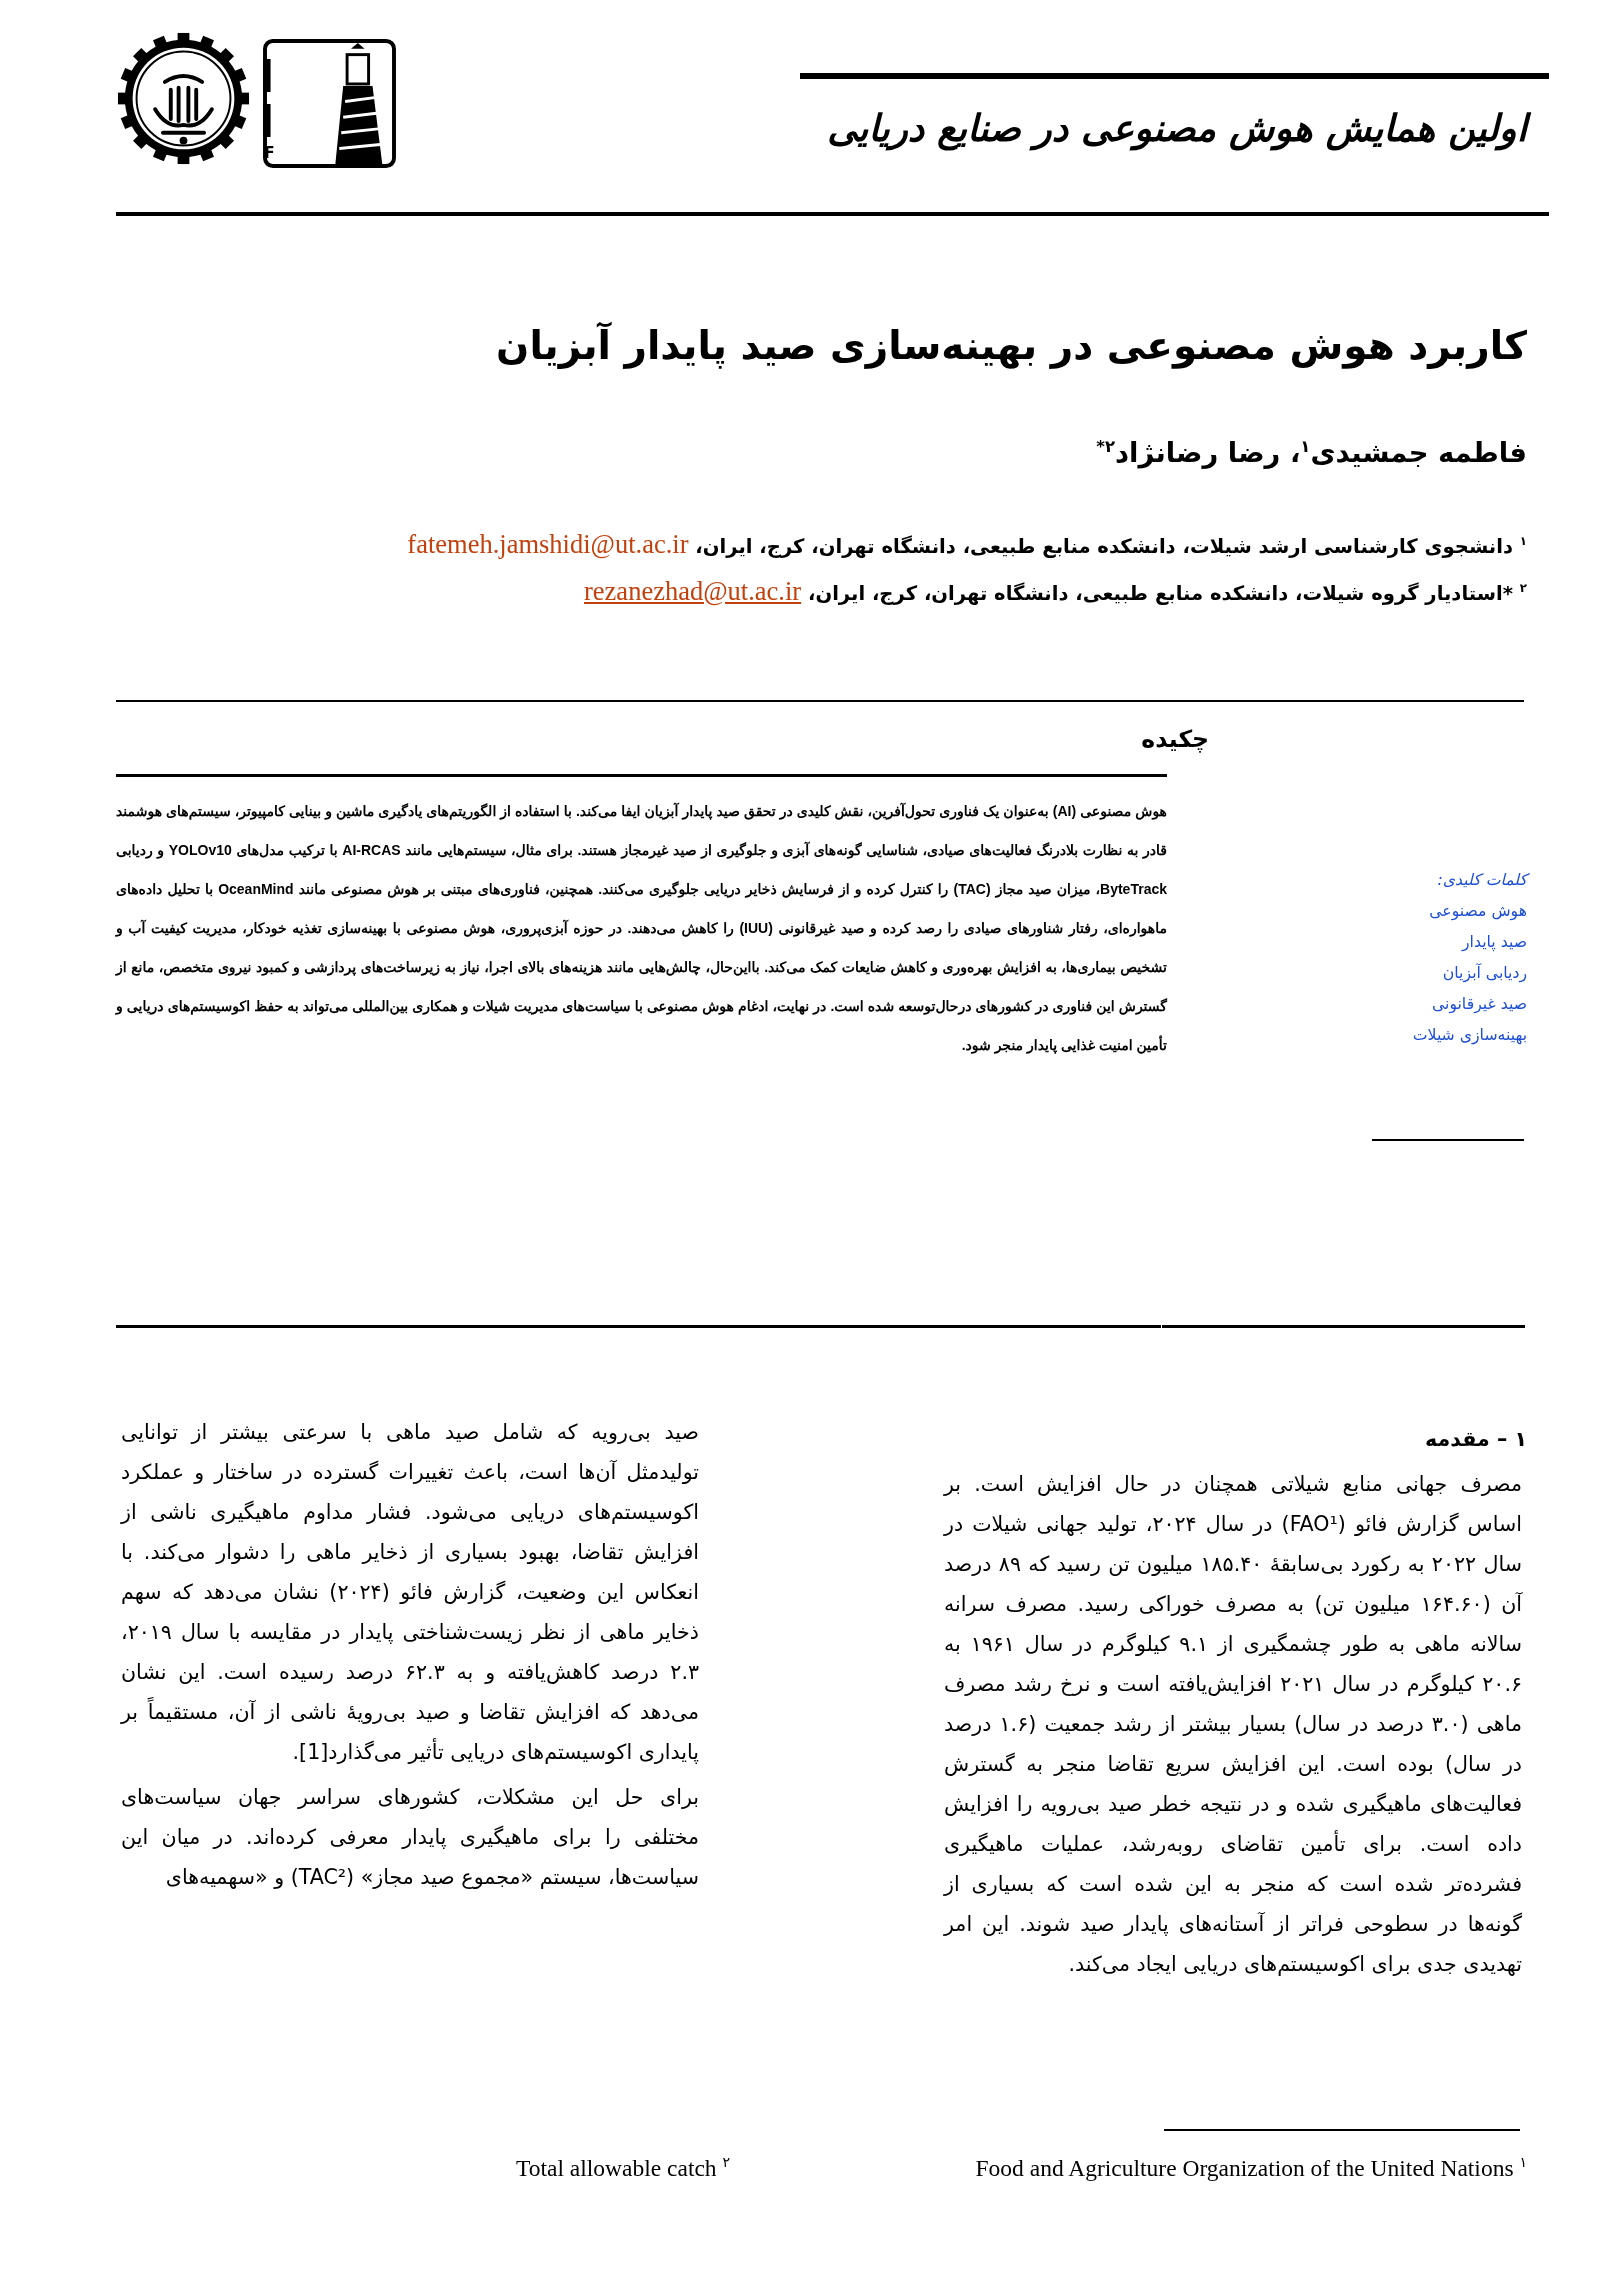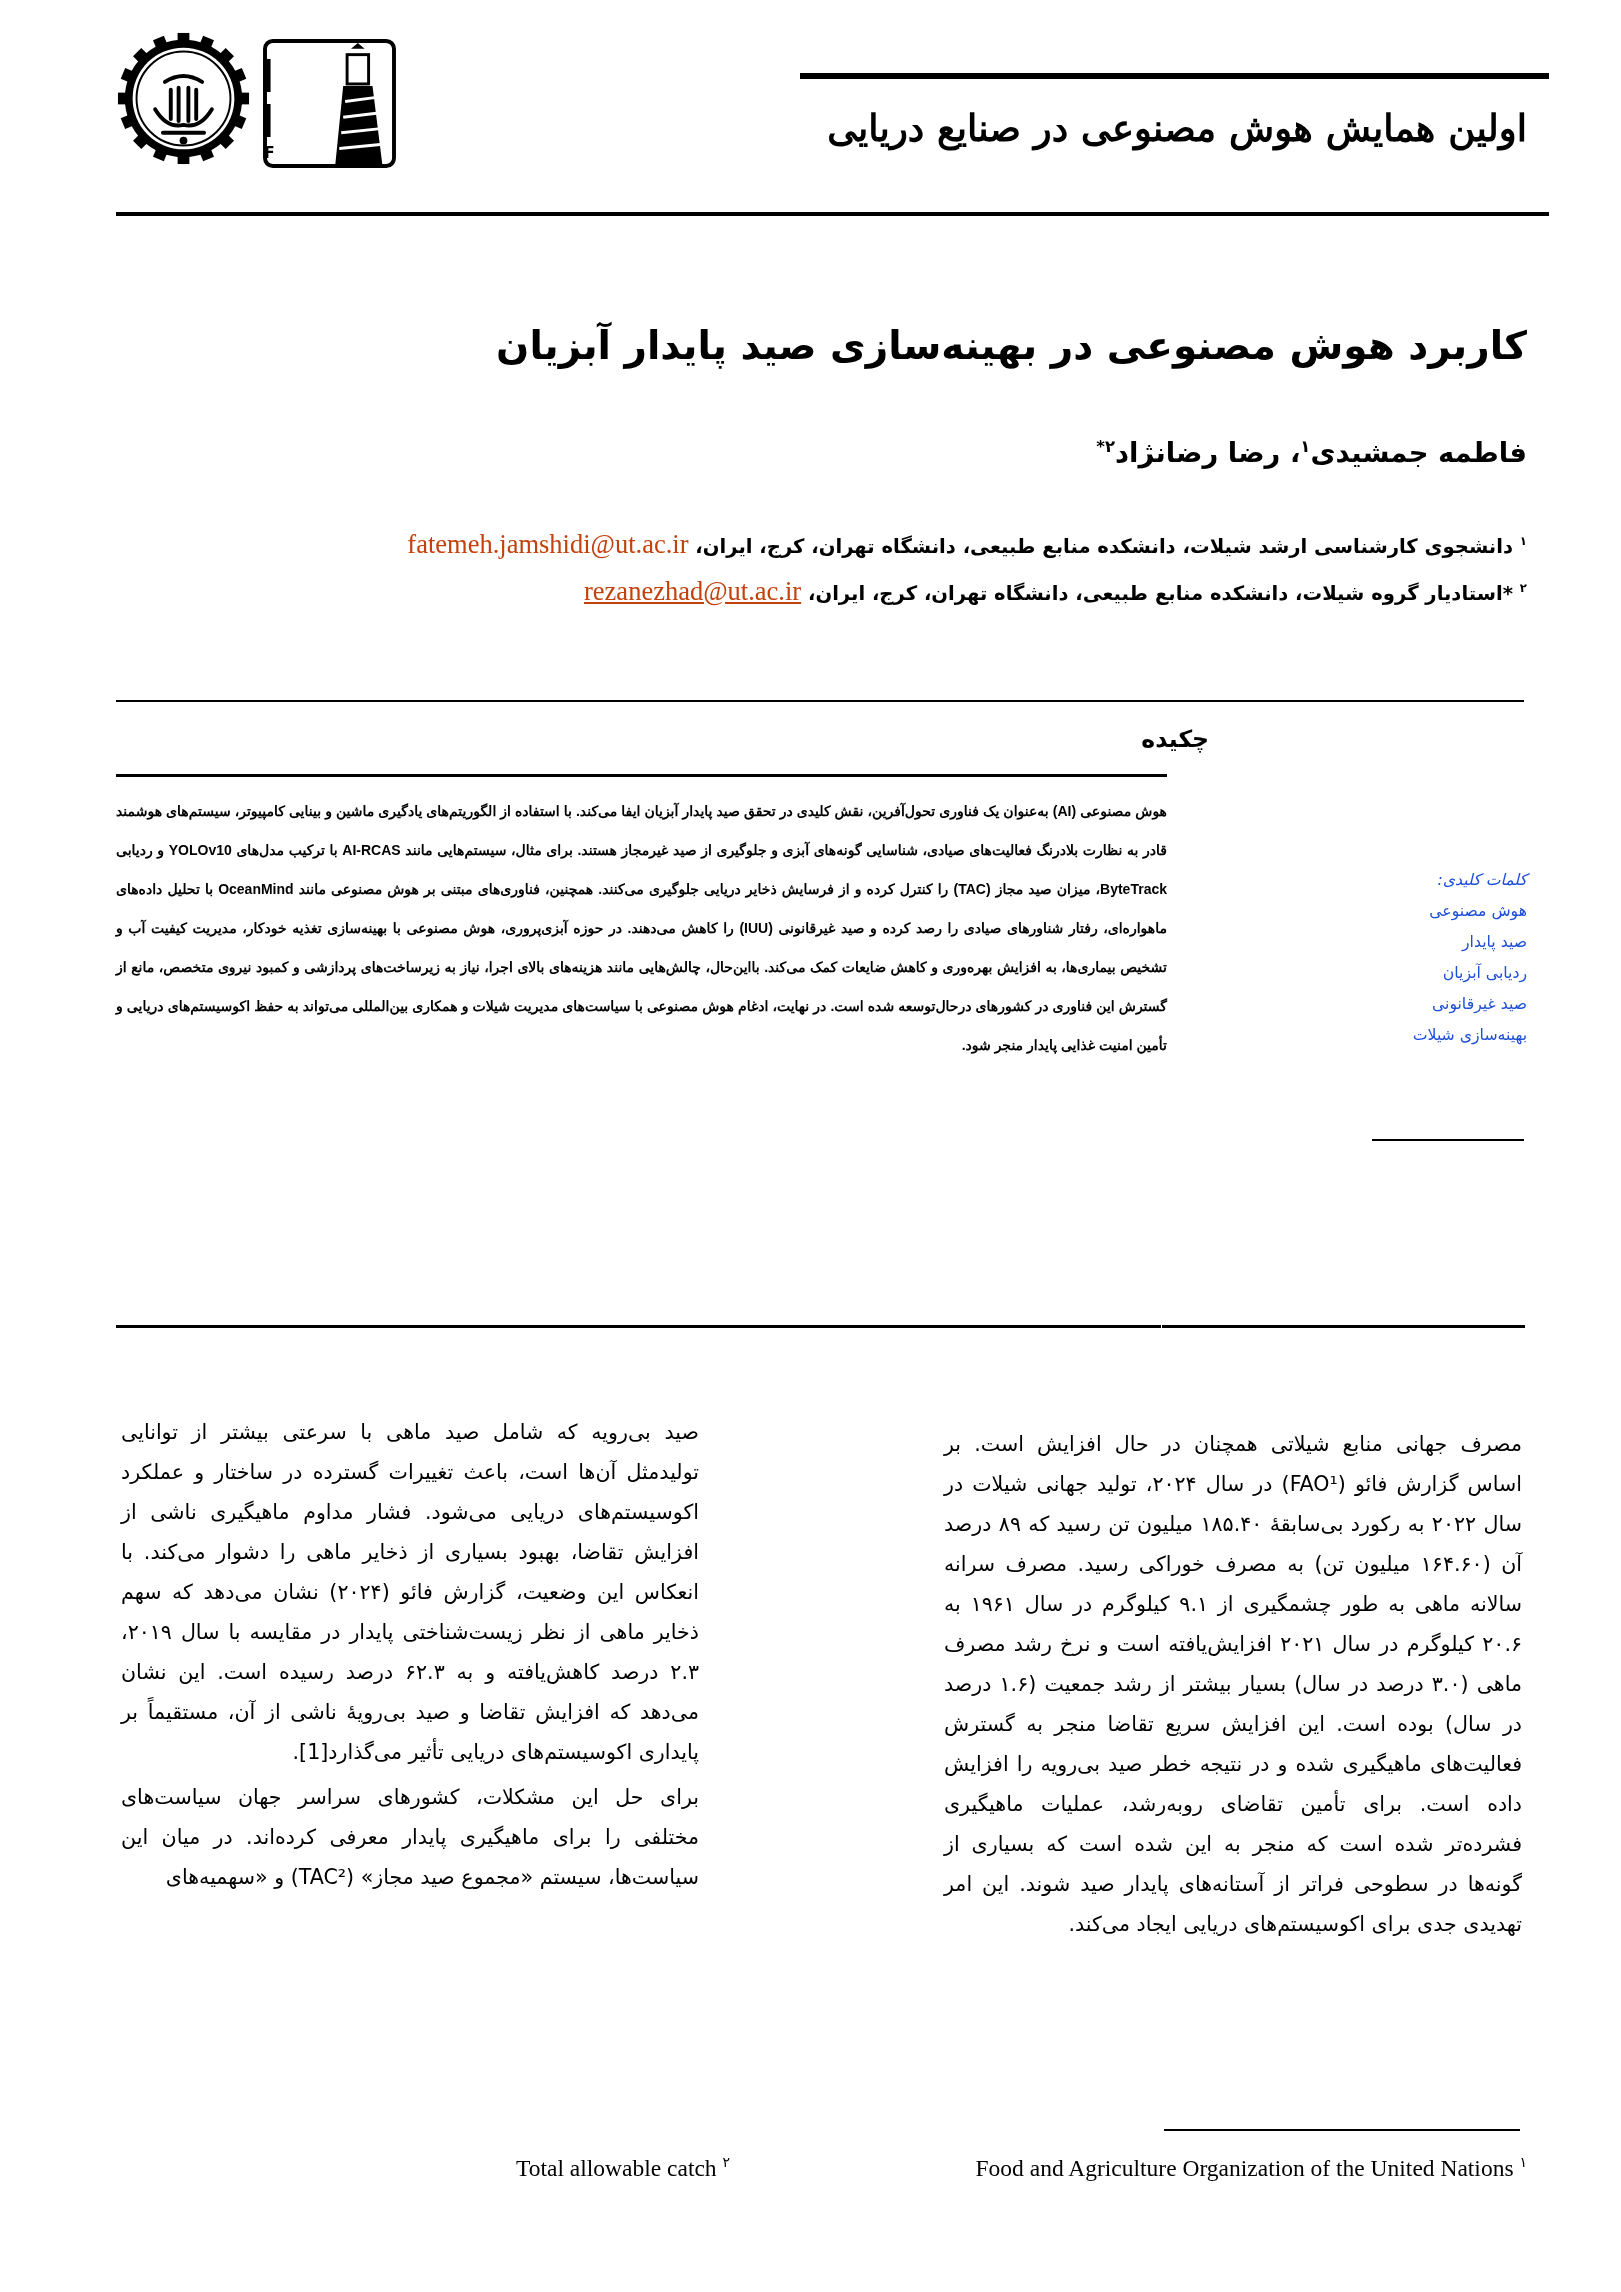--- a/index.html
+++ b/index.html
@@ -6,21 +6,21 @@
   body {
     width: 1621px; height: 2293px; position: relative; overflow: hidden;
     font-family: "DejaVu Sans", sans-serif; color: #000;
   }
   .abs { position: absolute; }
 
   
   .logo-sharif { left: 116px; top: 31px; width: 135px; height: 135px; }
   .logo-aimi { left: 263px; top: 39px; width: 133px; height: 129px; }
   .conf-title {
-    right: 94px; top: 106px; font-size: 37px; font-weight: bold; 
+    right: 94px; top: 106px; font-size: 37px; font-weight: bold; font-style: italic;
     font-family: "DejaVu Serif", serif; white-space: nowrap; direction: rtl;
   }
   .rule-top-thick { left: 800px; top: 73px; width: 749px; height: 5.9px; background: #000; }
   .rule-header { left: 116px; top: 212px; width: 1433px; height: 3.9px; background: #000; }
 
   
   .paper-title {
     right: 94px; top: 323px; font-size: 39px; font-weight: bold;
     font-family: "DejaVu Sans", sans-serif; white-space: nowrap; direction: rtl;
   }
@@ -161,20 +161,21 @@
   <div>ردیابی آبزیان</div>
   <div>صید غیرقانونی</div>
   <div>بهینه‌سازی شیلات</div>
 </div>
 <div class="abs rule-kw"></div>
 
 <div class="abs rule-abs-bottom-a"></div>
 <div class="abs rule-abs-bottom-b"></div>
 
 <div class="abs col col-right">
+  <div class="sec-heading">۱ – مقدمه</div>
   <p>مصرف جهانی منابع شیلاتی همچنان در حال افزایش است. بر اساس گزارش فائو (FAO¹) در سال ۲۰۲۴، تولید جهانی شیلات در سال ۲۰۲۲ به رکورد بی‌سابقهٔ ۱۸۵.۴۰ میلیون تن رسید که ۸۹ درصد آن (۱۶۴.۶۰ میلیون تن) به مصرف خوراکی رسید. مصرف سرانه سالانه ماهی به طور چشمگیری از ۹.۱ کیلوگرم در سال ۱۹۶۱ به ۲۰.۶ کیلوگرم در سال ۲۰۲۱ افزایش‌یافته است و نرخ رشد مصرف ماهی (۳.۰ درصد در سال) بسیار بیشتر از رشد جمعیت (۱.۶ درصد در سال) بوده است. این افزایش سریع تقاضا منجر به گسترش فعالیت‌های ماهیگیری شده و در نتیجه خطر صید بی‌رویه را افزایش داده است. برای تأمین تقاضای روبه‌رشد، عملیات ماهیگیری فشرده‌تر شده است که منجر به این شده است که بسیاری از گونه‌ها در سطوحی فراتر از آستانه‌های پایدار صید شوند. این امر تهدیدی جدی برای اکوسیستم‌های دریایی ایجاد می‌کند.</p>
 </div>
 
 <div class="abs col col-left">
   <p>صید بی‌رویه که شامل صید ماهی با سرعتی بیشتر از توانایی تولیدمثل آن‌ها است، باعث تغییرات گسترده در ساختار و عملکرد اکوسیستم‌های دریایی می‌شود. فشار مداوم ماهیگیری ناشی از افزایش تقاضا، بهبود بسیاری از ذخایر ماهی را دشوار می‌کند. با انعکاس این وضعیت، گزارش فائو (۲۰۲۴) نشان می‌دهد که سهم ذخایر ماهی از نظر زیست‌شناختی پایدار در مقایسه با سال ۲۰۱۹، ۲.۳ درصد کاهش‌یافته و به ۶۲.۳ درصد رسیده است. این نشان می‌دهد که افزایش تقاضا و صید بی‌رویهٔ ناشی از آن، مستقیماً بر پایداری اکوسیستم‌های دریایی تأثیر می‌گذارد[1].</p>
   <p>برای حل این مشکلات، کشورهای سراسر جهان سیاست‌های مختلفی را برای ماهیگیری پایدار معرفی کرده‌اند. در میان این سیاست‌ها، سیستم «مجموع صید مجاز» (TAC²) و «سهمیه‌های</p>
 </div>
 
 <div class="abs rule-fn"></div>
 <div class="abs fn fn-1">

